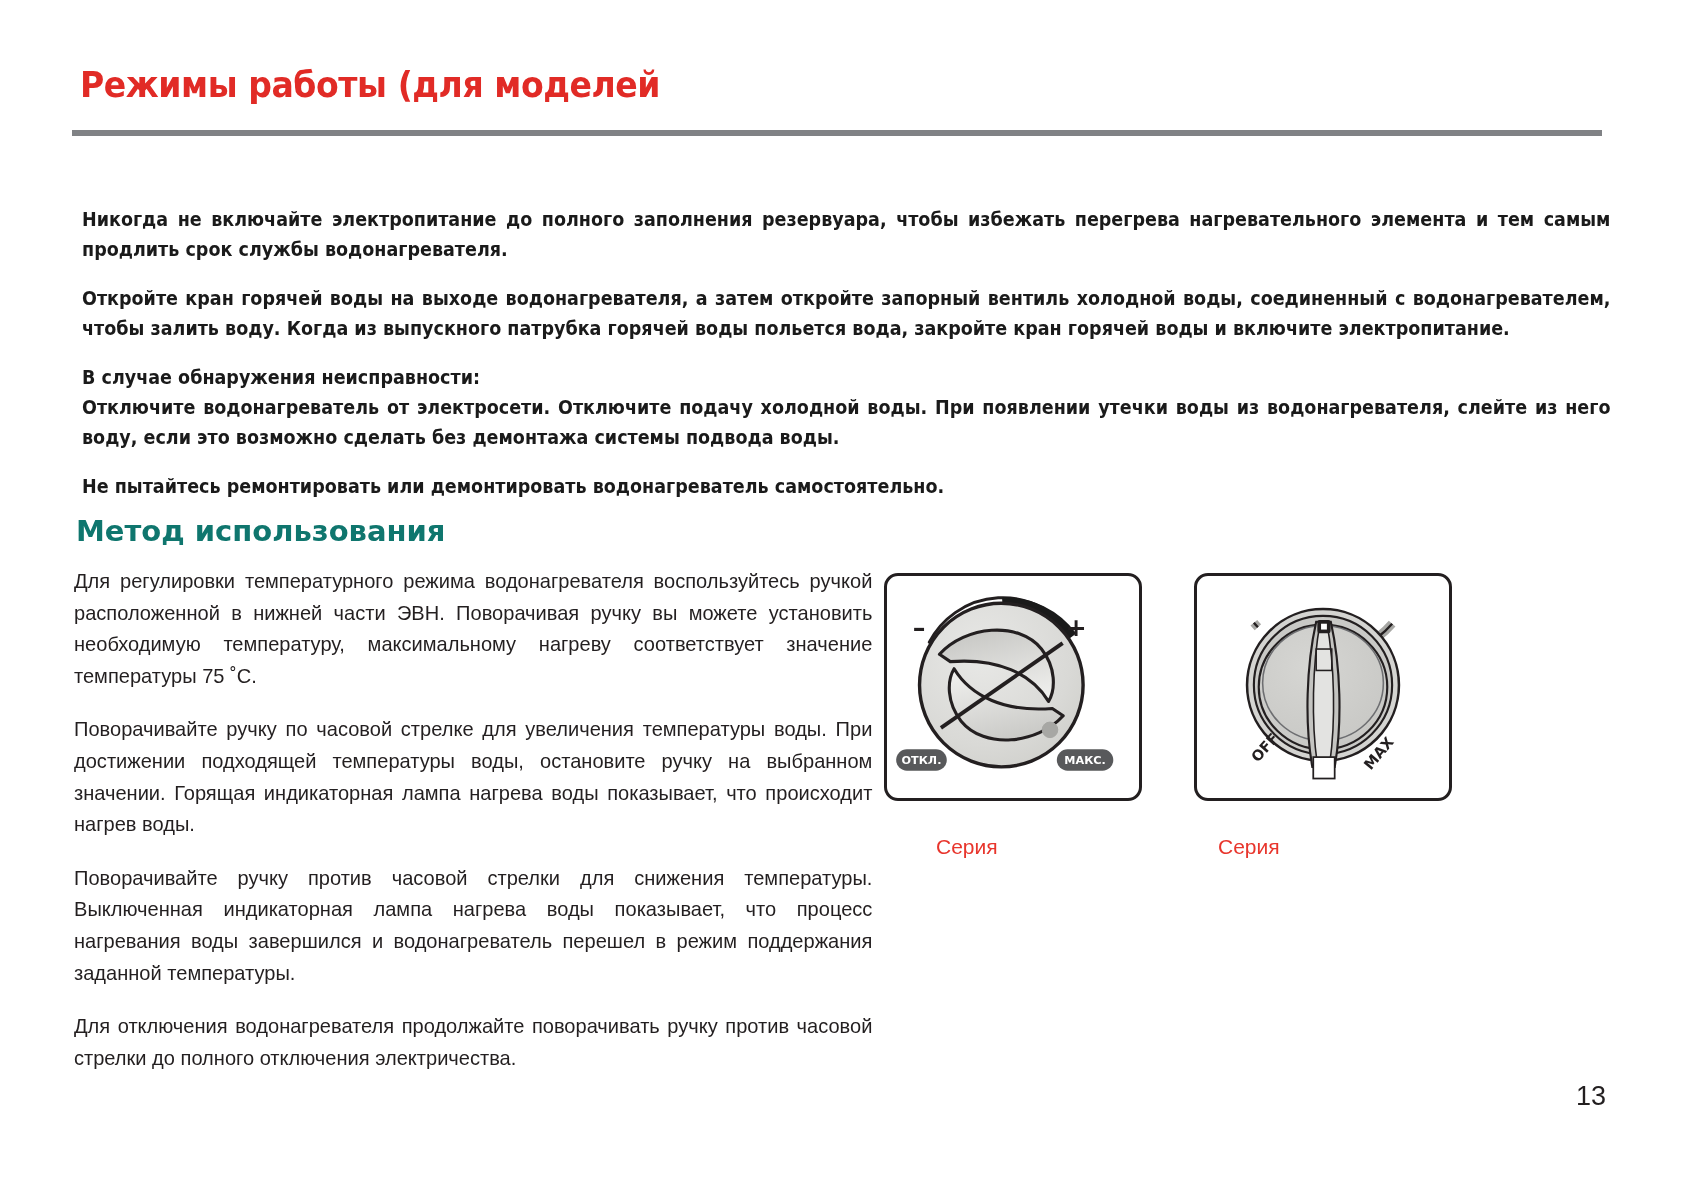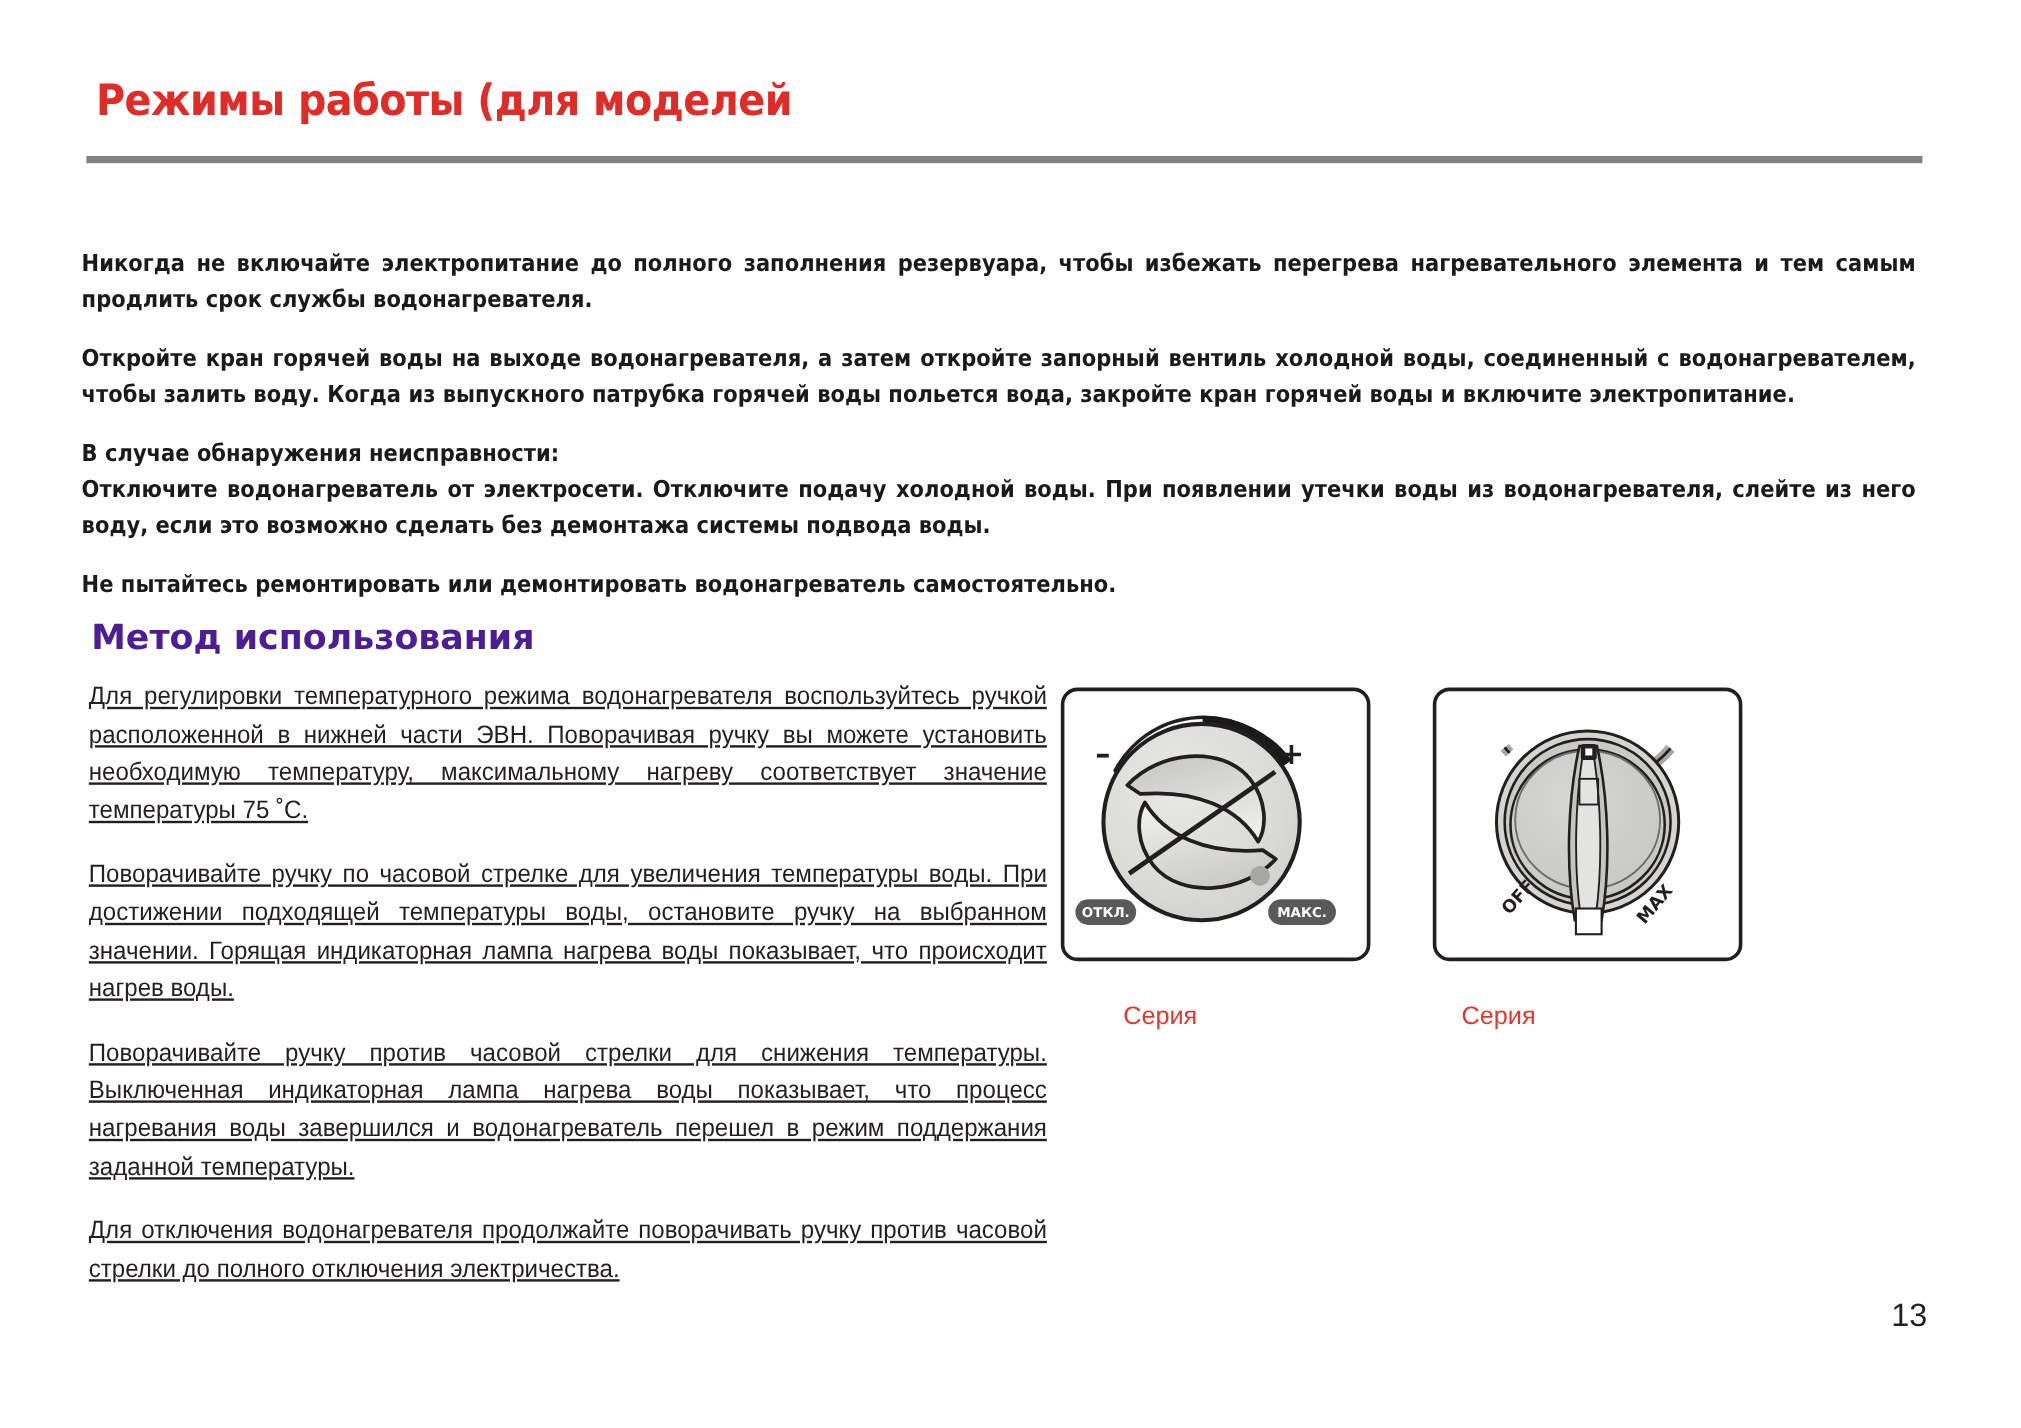--- a/index.html
+++ b/index.html
@@ -41,21 +41,21 @@
     left: 72px;
     top: 130px;
     width: 1530px;
     height: 6px;
     background: #808285;
   }
 
   
   .warn-block {
     position: absolute;
-    left: 68px;
+    left: 82px;
     top: 205px;
     width: 1530px;
   }
   .warn-p {
     font-family: "DejaVu Sans", sans-serif;
     font-weight: bold;
     font-size: 19.5px;
     line-height: 30px;
     text-align: justify;
     color: #1a1a1a;
@@ -68,31 +68,30 @@
   .warn-p.nojust { text-align: left; }
 
   
   .section-heading {
     position: absolute;
     left: 76px;
     top: 514px;
     font-family: "DejaVu Sans", sans-serif;
     font-weight: bold;
     font-size: 29px;
-    color: #4c1d95;
+    color: #0f766e;
     letter-spacing: 0px;
   }
 
   
   .body-col {
     position: absolute;
     left: 74px;
     top: 565px;
     width: 800px;
-    text-decoration: underline;
   }
   .body-p {
     font-family: "Liberation Sans", sans-serif;
     font-weight: normal;
     font-size: 21px;
     line-height: 31.6px;
     text-align: justify;
     color: #231f20;
     margin: 0 0 22px 0;
     transform: scaleX(0.955);

